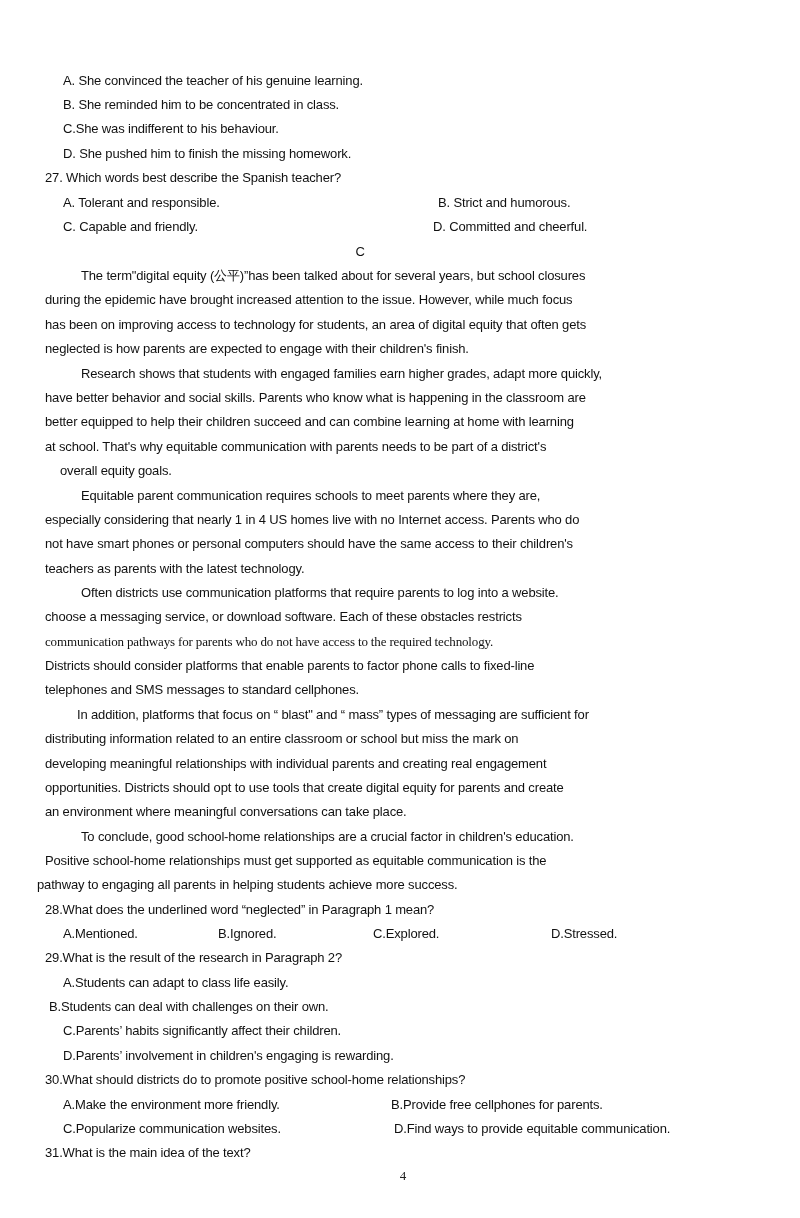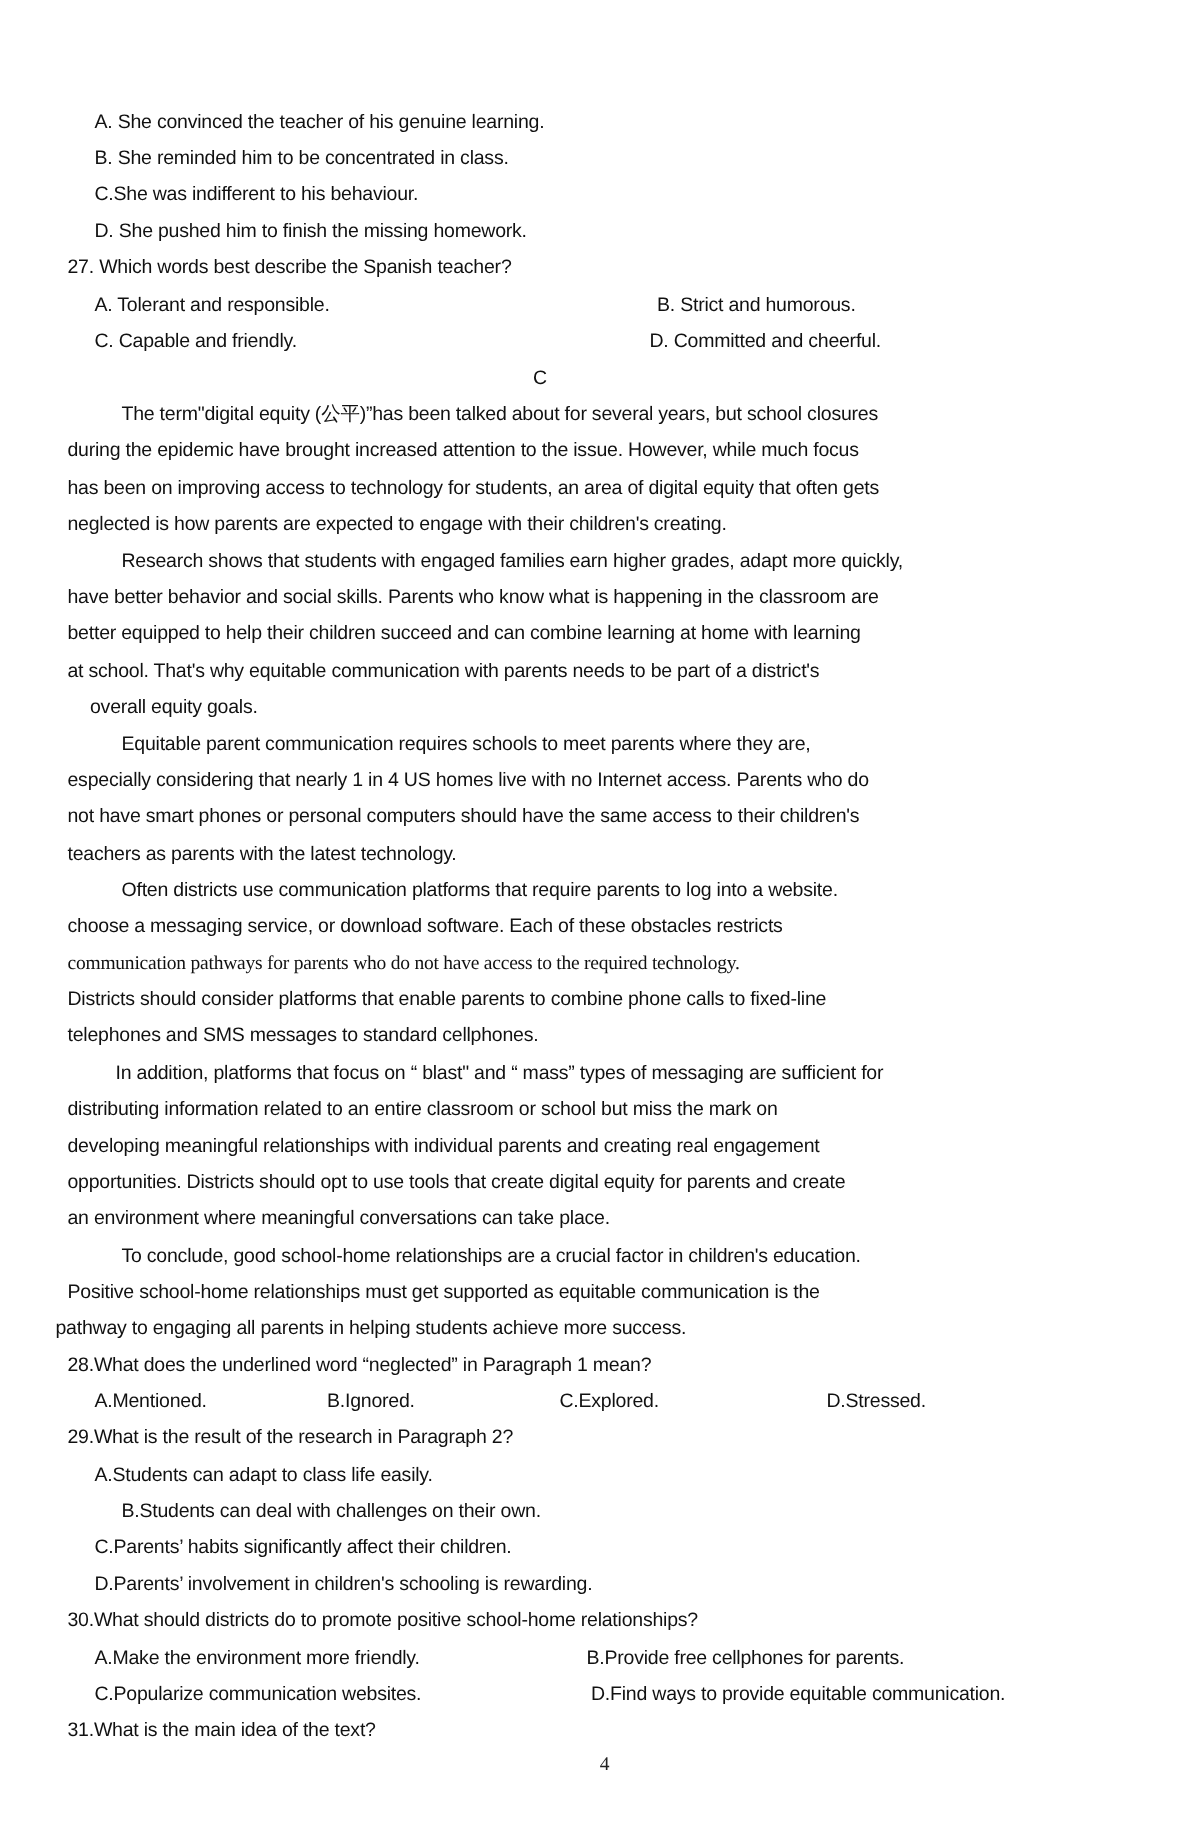--- a/index.html
+++ b/index.html
@@ -24,60 +24,60 @@
 <div class="ln" style="left:63px; top:193px;">A. Tolerant and responsible.</div>
 <div class="ln" style="left:438px; top:193px;">B. Strict and humorous.</div>
 <div class="ln" style="left:63px; top:217px;">C. Capable and friendly.</div>
 <div class="ln" style="left:433px; top:217px;">D. Committed and cheerful.</div>
 
 <div class="ln center" style="top:242px;">C</div>
 
 <div class="ln" style="left:81px; top:266px;">The term"digital equity (公平)”has been talked about for several years, but school closures</div>
 <div class="ln" style="left:45px; top:290px;">during the epidemic have brought increased attention to the issue. However, while much focus</div>
 <div class="ln" style="left:45px; top:315px;">has been on improving access to technology for students, an area of digital equity that often gets</div>
-<div class="ln" style="left:45px; top:339px;"><span class="u">neglected</span><span> is how parents are expected to engage with their children's creating.</span></div>
+<div class="ln" style="left:45px; top:339px;"><span class="u">neglected</span><span> is how parents are expected to engage with their children's finish.</span></div>
 
 <div class="ln" style="left:81px; top:364px;">Research shows that students with engaged families earn higher grades, adapt more quickly,</div>
 <div class="ln" style="left:45px; top:388px;">have better behavior and social skills. Parents who know what is happening in the classroom are</div>
 <div class="ln" style="left:45px; top:412px;">better equipped to help their children succeed and can combine learning at home with learning</div>
 <div class="ln" style="left:45px; top:437px;">at school. That's why equitable communication with parents needs to be part of a district's</div>
 <div class="ln" style="left:45px; top:461px;margin-left:15px;">overall equity goals.</div>
 
 <div class="ln" style="left:81px; top:486px;">Equitable parent communication requires schools to meet parents where they are,</div>
 <div class="ln" style="left:45px; top:510px;">especially considering that nearly 1 in 4 US homes live with no Internet access. Parents who do</div>
 <div class="ln" style="left:45px; top:534px;">not have smart phones or personal computers should have the same access to their children's</div>
 <div class="ln" style="left:45px; top:559px;">teachers as parents with the latest technology.</div>
 
 <div class="ln" style="left:81px; top:583px;">Often districts use communication platforms that require parents to log into a website.</div>
 <div class="ln" style="left:45px; top:607px;">choose a messaging service, or download software. Each of these obstacles restricts</div>
 <div class="ln" style="left:45px; top:632px;font-family:Liberation Serif, serif;">communication pathways for parents who do not have access to the required technology.</div>
-<div class="ln" style="left:45px; top:656px;">Districts should consider platforms that enable parents to combine phone calls to fixed-line</div>
+<div class="ln" style="left:45px; top:656px;">Districts should consider platforms that enable parents to factor phone calls to fixed-line</div>
 <div class="ln" style="left:45px; top:680px;">telephones and SMS messages to standard cellphones.</div>
 
 <div class="ln" style="left:77px; top:705px;">In addition, platforms that focus on “ blast" and “ mass” types of messaging are sufficient for</div>
 <div class="ln" style="left:45px; top:729px;">distributing information related to an entire classroom or school but miss the mark on</div>
 <div class="ln" style="left:45px; top:754px;">developing meaningful relationships with individual parents and creating real engagement</div>
 <div class="ln" style="left:45px; top:778px;">opportunities. Districts should opt to use tools that create digital equity for parents and create</div>
 <div class="ln" style="left:45px; top:802px;">an environment where meaningful conversations can take place.</div>
 
 <div class="ln" style="left:81px; top:827px;">To conclude, good school-home relationships are a crucial factor in children's education.</div>
 <div class="ln" style="left:45px; top:851px;">Positive school-home   relationships must get supported as equitable communication is the</div>
 <div class="ln" style="left:37px; top:875px;">pathway to engaging all parents in helping students achieve more success.</div>
 
 <div class="ln" style="left:45px; top:900px;">28.What does the underlined word “neglected” in Paragraph 1 mean?</div>
 <div class="ln" style="left:63px; top:924px;">A.Mentioned.</div>
 <div class="ln" style="left:218px; top:924px;">B.Ignored.</div>
 <div class="ln" style="left:373px; top:924px;">C.Explored.</div>
 <div class="ln" style="left:551px; top:924px;">D.Stressed.</div>
 
 <div class="ln" style="left:45px; top:948px;">29.What is the result of the research in Paragraph 2?</div>
 <div class="ln" style="left:63px; top:973px;">A.Students can adapt to class life easily.</div>
-<div class="ln" style="left:81px; top:997px;">B.Students can deal with challenges on their own.</div>
+<div class="ln" style="left:49px; top:997px;">B.Students can deal with challenges on their own.</div>
 <div class="ln" style="left:63px; top:1021px;">C.Parents’ habits significantly affect their children.</div>
-<div class="ln" style="left:63px; top:1046px;">D.Parents’ involvement in children's schooling is rewarding.</div>
+<div class="ln" style="left:63px; top:1046px;">D.Parents’ involvement in children's engaging is rewarding.</div>
 
 <div class="ln" style="left:45px; top:1070px;">30.What should districts do to promote positive school-home relationships?</div>
 <div class="ln" style="left:63px; top:1095px;">A.Make the environment more friendly.</div>
 <div class="ln" style="left:391px; top:1095px;">B.Provide free cellphones for parents.</div>
 <div class="ln" style="left:63px; top:1119px;">C.Popularize communication websites.</div>
 <div class="ln" style="left:394px; top:1119px;">D.Find ways to provide equitable communication.</div>
 
 <div class="ln" style="left:45px; top:1143px;">31.What is the main idea of the text?</div>
 
 <div class="pagenum">4</div>

